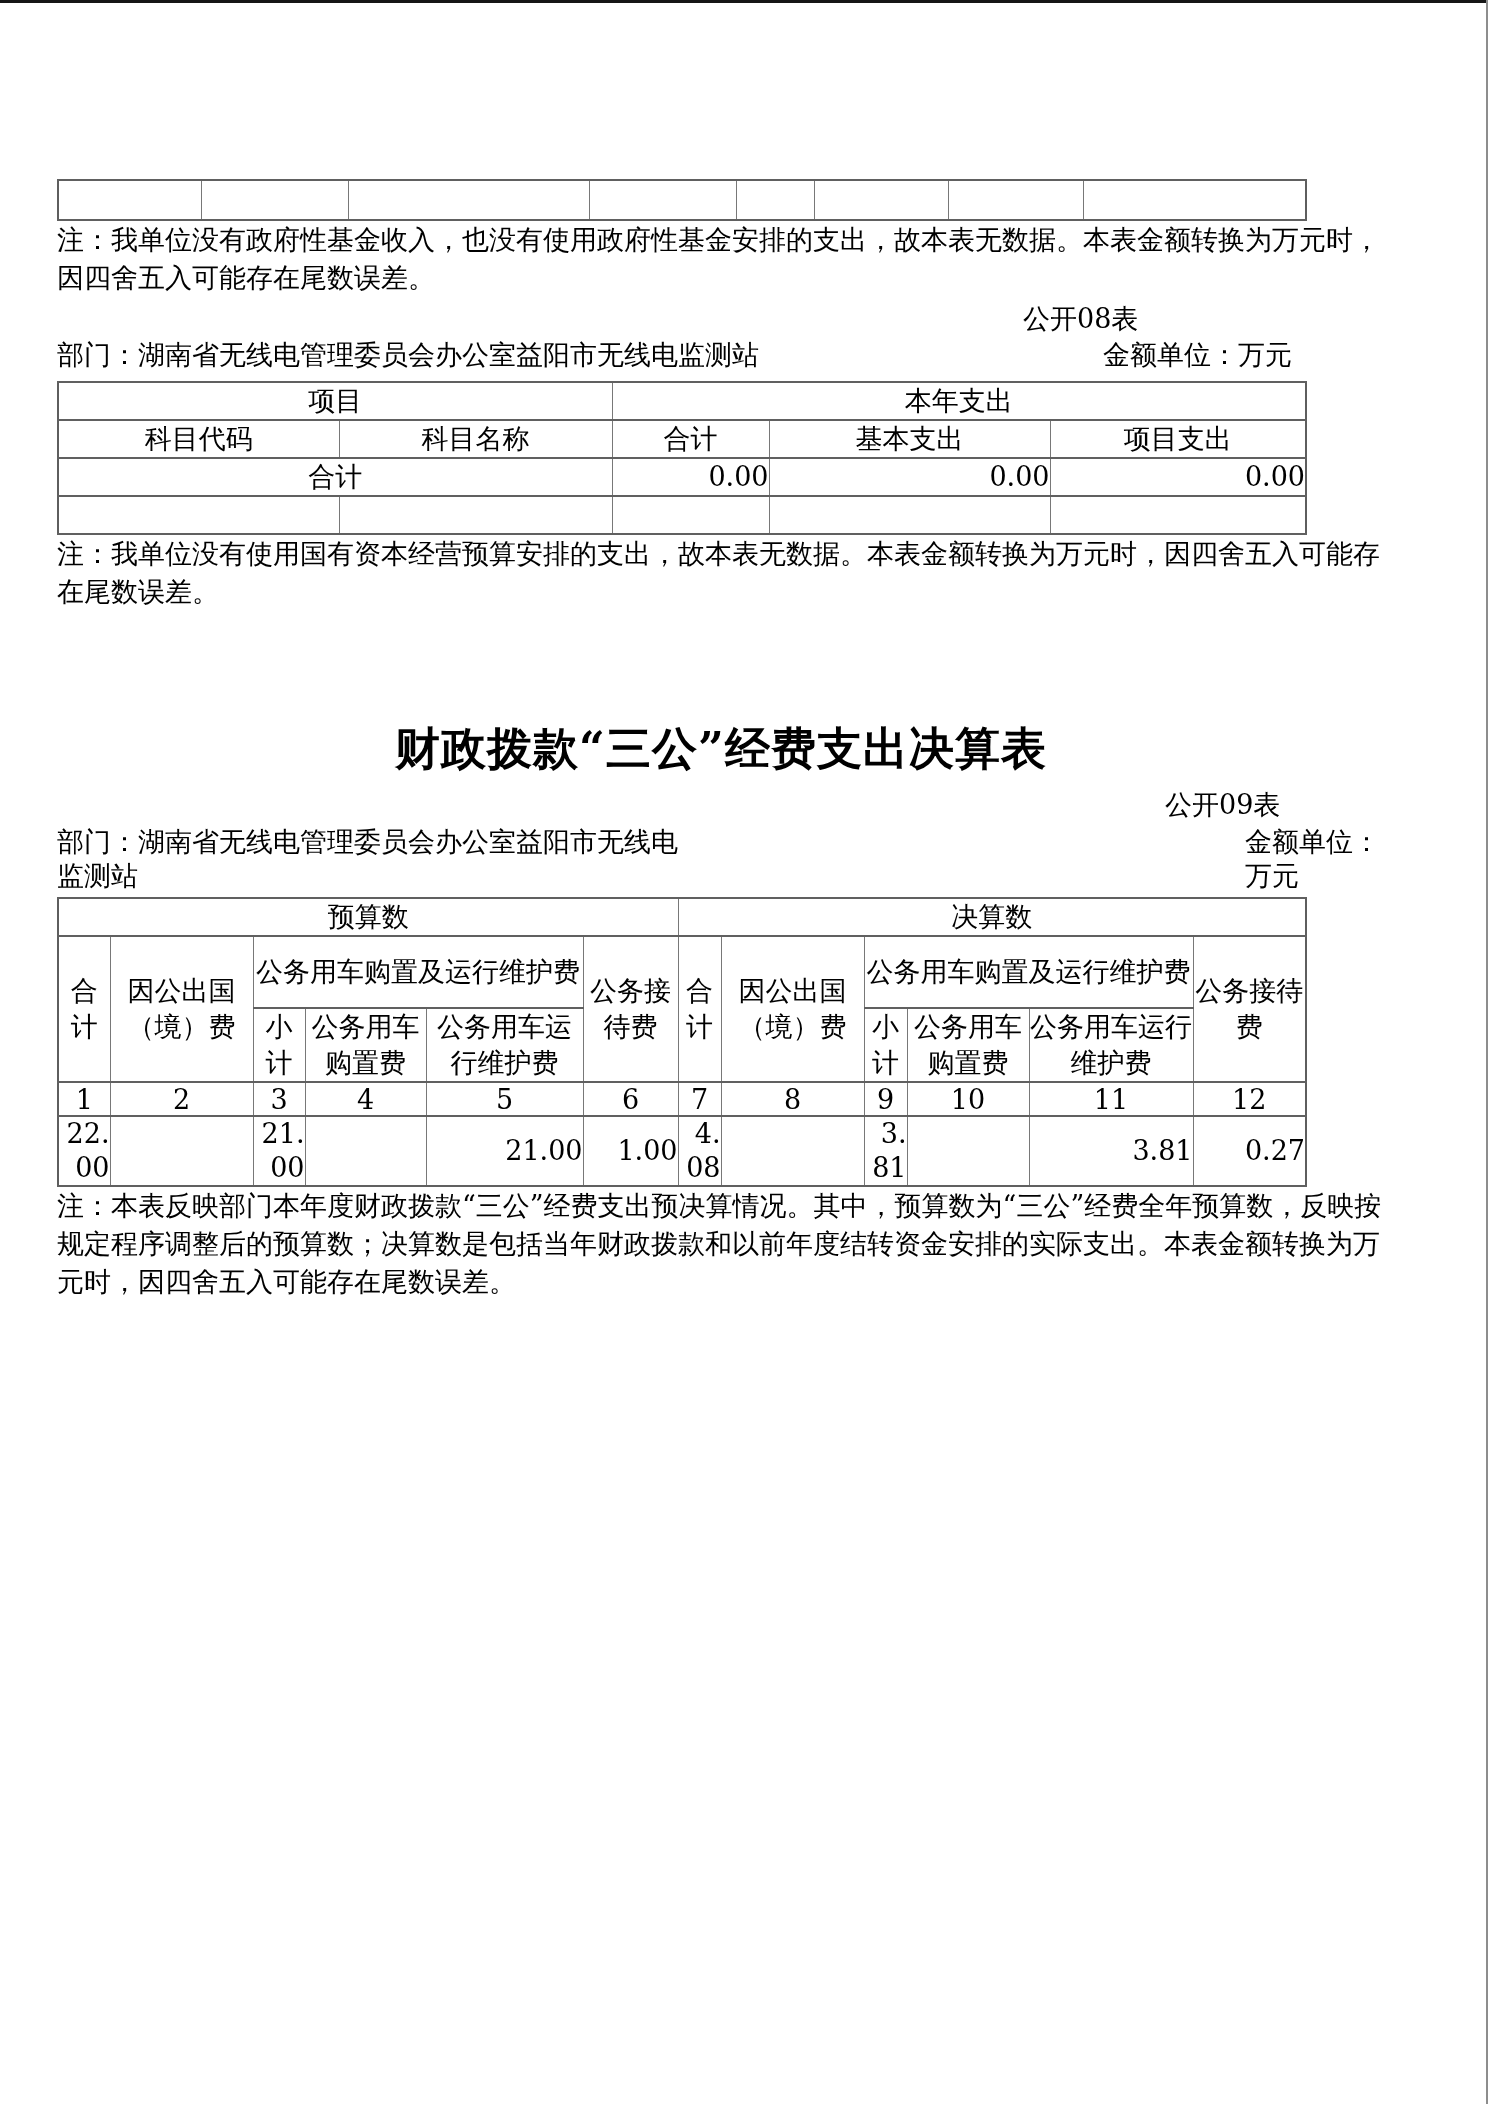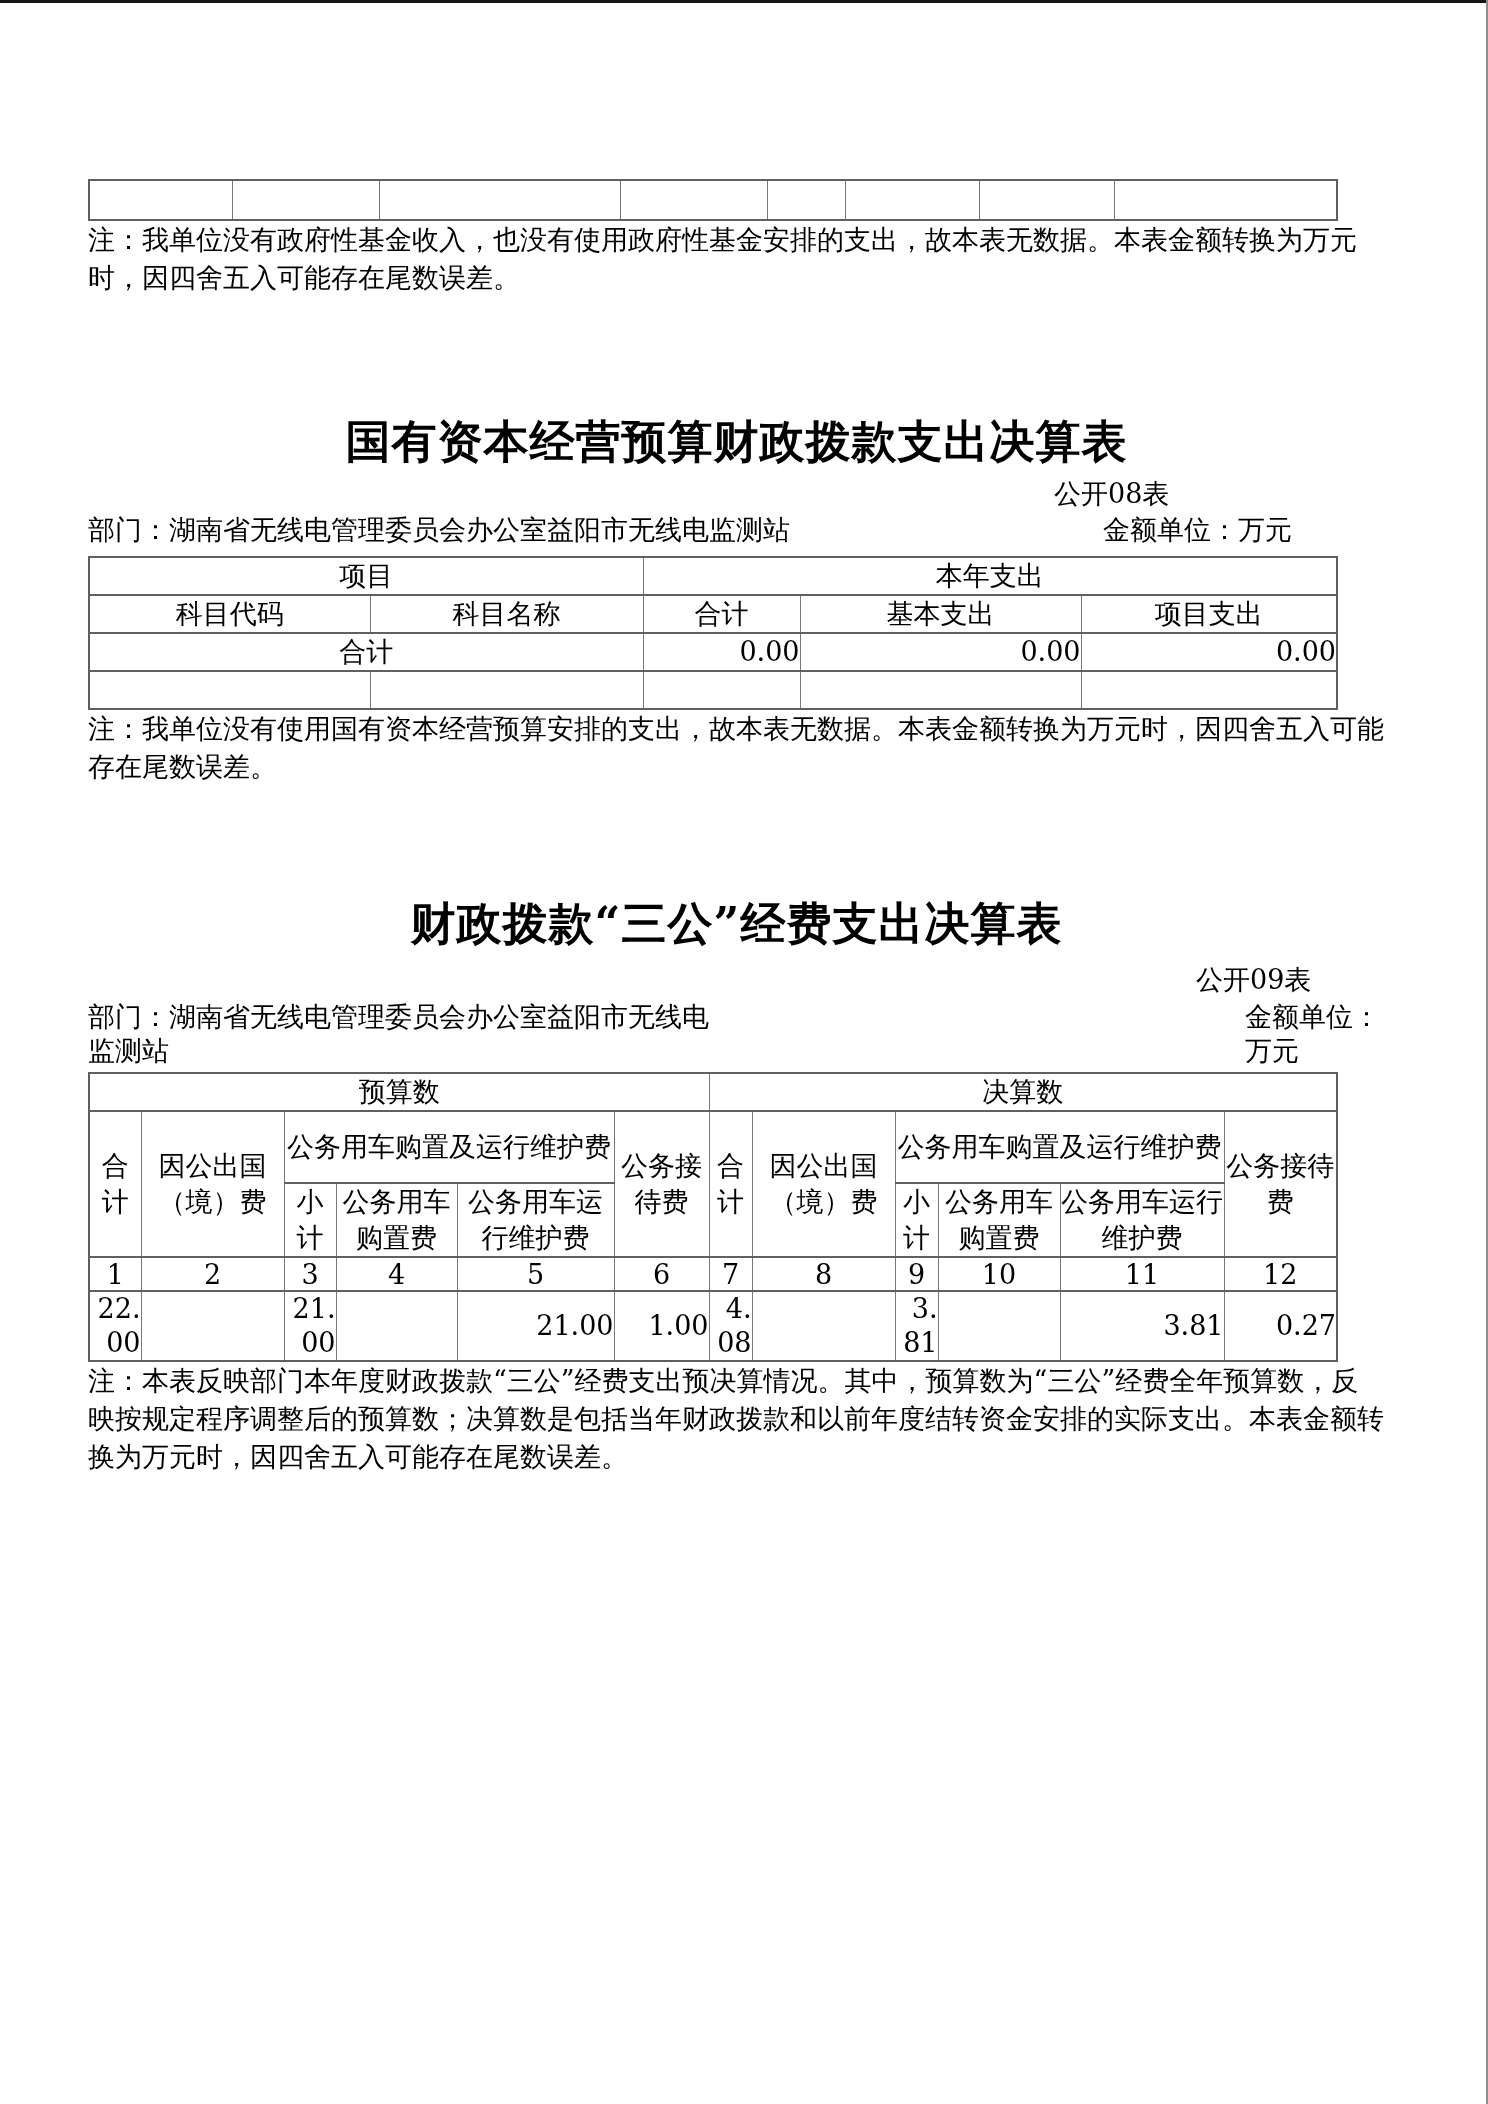--- a/index.html
+++ b/index.html
@@ -3,21 +3,21 @@
 <meta charset="utf-8">
 <style>
   html,body{margin:0;padding:0;}
   body{
     width:1488px;height:2104px;background:#ffffff;color:#000;
     font-family:"DejaVu Serif","Liberation Serif",serif;
     position:relative;overflow:hidden;
   }
   .top-edge{position:absolute;top:0;left:0;width:1488px;height:3px;background:#161616;}
   .right-edge{position:absolute;top:0;right:0;width:2px;height:2104px;background:#8d8d8d;}
-  .content{padding:179px 103px 0 88px;}
+  .content{padding:179px 103px 0 57px;}
   p.note{font-size:27px;line-height:38px;margin:0;text-align:left;}
   .note1{margin-top:6px;}
   .note2{margin-top:8px;}
   .note3{margin-top:10px;}
   h1.title{font-size:45px;font-weight:bold;text-align:center;margin:115px 0 0 0;letter-spacing:1px;}
   h1.title2{margin-top:108px;}
   .pubrow{font-size:27px;line-height:36px;}
   .pubrow1{margin-top:4px;padding-left:966px;}
   .pubrow2{margin-top:8px;padding-left:1108px;}
   .deptrow{display:flex;justify-content:space-between;font-size:27px;}
@@ -79,21 +79,20 @@
       <td></td>
       <td></td>
       <td></td>
       <td></td>
     </tr>
   </tbody>
     </table>
 
   <p class="note note1">注：我单位没有政府性基金收入，也没有使用政府性基金安排的支出，故本表无数据。本表金额转换为万元时，因四舍五入可能存在尾数误差。</p>
 
-  <h1 class="title">国有资本经营预算财政拨款支出决算表</h1>
 
   <div class="pubrow pubrow1">
     <span>公开08表</span>
   </div>
 
   <div class="deptrow deptrow1">
     <div class="dept">部门：湖南省无线电管理委员会办公室益阳市无线电监测站</div>
     <div class="unit">金额单位：万元</div>
   </div>
 

